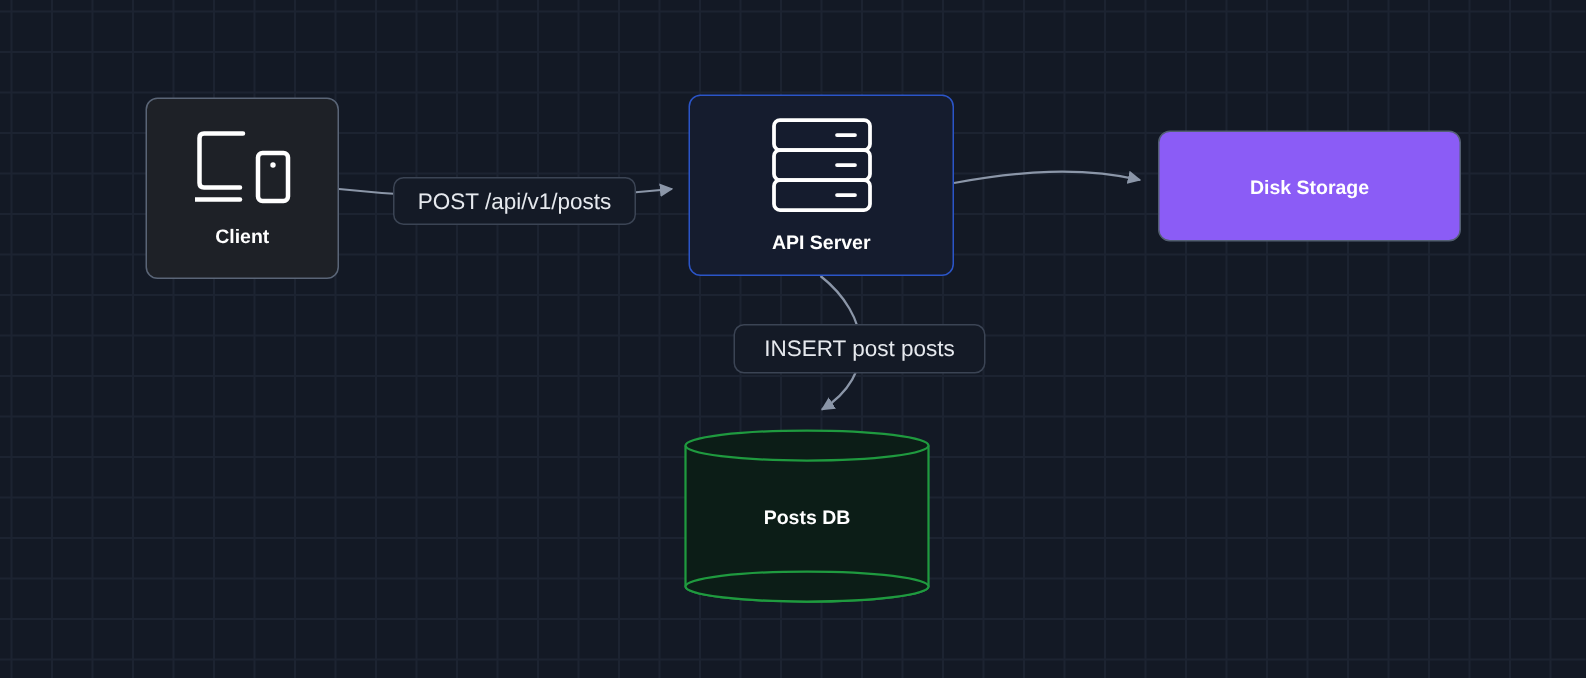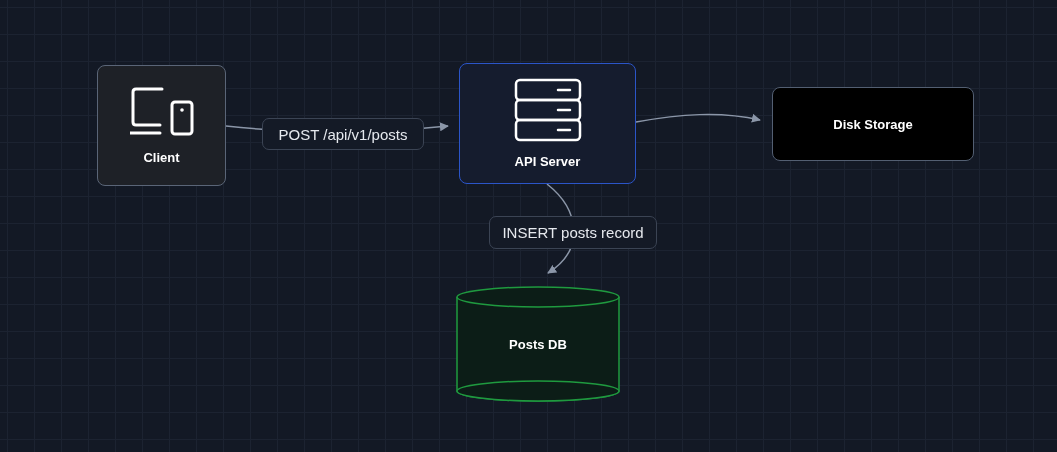--- a/index.html
+++ b/index.html
@@ -24,21 +24,21 @@
   .node-client {
     left: 97px; top: 65px; width: 129px; height: 121px;
     background: #1e2127; border: 1.5px solid #5a6577; border-radius: 8px;
   }
   .node-api {
     left: 459px; top: 63px; width: 177px; height: 121px;
     background: #151c2e; border: 1.5px solid #2b55c8; border-radius: 8px;
   }
   .node-disk {
     left: 772px; top: 87px; width: 202px; height: 74px;
-    background: #000000; border: 1.5px solid #535f72; border-radius: 8px;
+    background: #8b5cf6; border: 1.5px solid #535f72; border-radius: 8px;
   }
   .node-label { margin-top: 10px; }
   .node-disk .node-label { margin-top: 0; }
   .icon { display: block; }
   .edge-label {
     position: absolute; box-sizing: border-box;
     background: #141a26; border: 1px solid #3b4454; border-radius: 7px;
     color: #e6e9ee; font-size: 15px; padding: 0 9px;
     display: flex; align-items: center; justify-content: center; white-space: nowrap;
   }
@@ -89,21 +89,21 @@
       <line x1="44" y1="52" x2="56" y2="52" stroke="#ffffff" stroke-width="2.5" stroke-linecap="round"></line>
     </svg>
     <span class="node-label">API Server</span>
   </div>
 
   <div class="node node-disk">
     <span class="node-label">Disk Storage</span>
   </div>
 
   <div class="edge-label label-post">POST /api/v1/posts</div>
-  <div class="edge-label label-insert">INSERT posts record</div>
+  <div class="edge-label label-insert">INSERT post posts</div>
 
   <div class="db">
     <svg width="166" height="118" viewBox="0 0 166 118">
       <path d="M2,12 L2,106 A81,10 0 0 0 164,106 L164,12" fill="#0c1d17" stroke="#1f9a3f" stroke-width="1.5"></path>
       <ellipse cx="83" cy="12" rx="81" ry="10" fill="#0c1d17" stroke="#1f9a3f" stroke-width="1.5"></ellipse>
       <ellipse cx="83" cy="106" rx="81" ry="10" fill="#0c1d17" stroke="#1f9a3f" stroke-width="1.5"></ellipse>
     </svg>
     <div class="db-label">Posts DB</div>
   </div>
 

